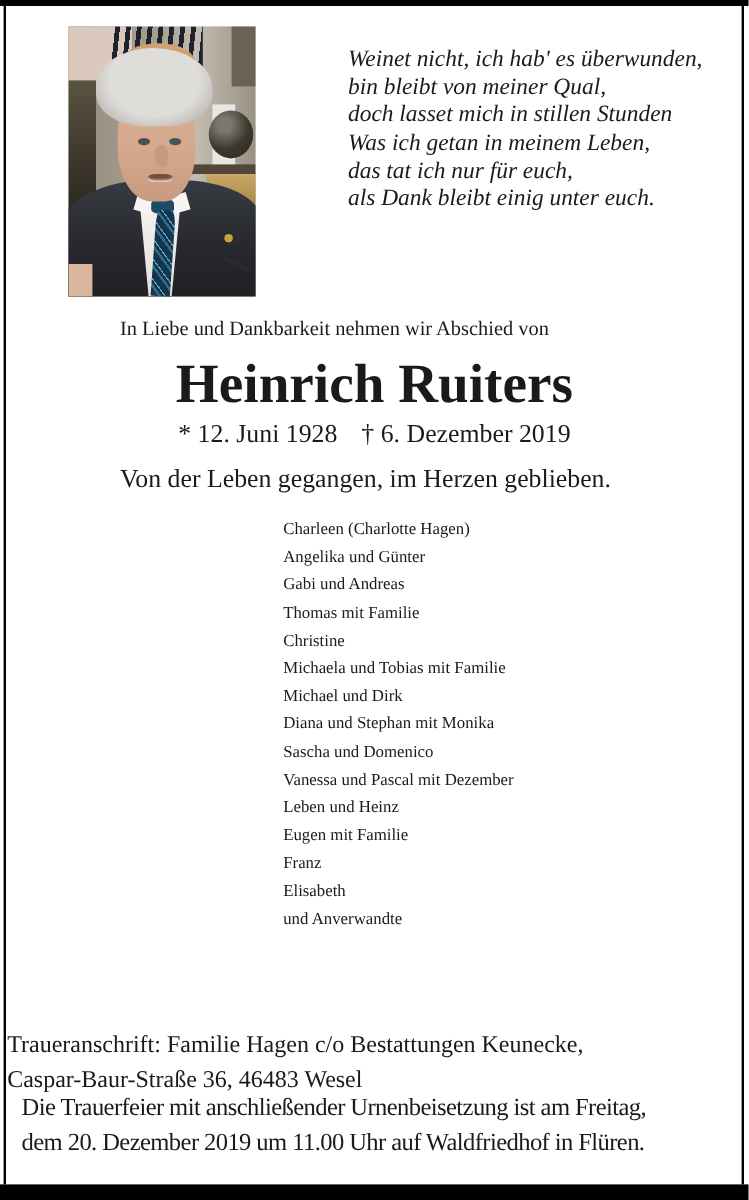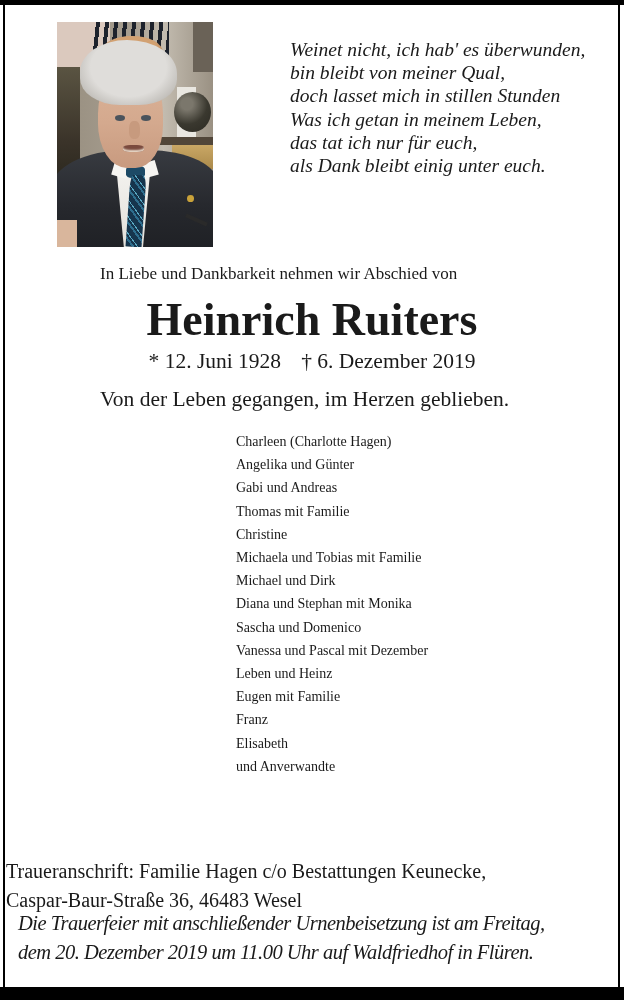--- a/index.html
+++ b/index.html
@@ -78,21 +78,21 @@
   .name    { position: absolute; left: 0; top: 297px; width: 624px; margin: 0;
              text-align: center; font-size: 46px; font-weight: bold; line-height: 1; }
   .dates   { position: absolute; left: 0; top: 349px; width: 624px; text-align: center; font-size: 21.5px; }
   .dates .death-date { margin-left: 20px; }
   .epitaph { position: absolute; left: 100px; top: 387px; font-size: 21.5px; }
   .mourners{ position: absolute; left: 236px; top: 430px; font-size: 14px; line-height: 23.2px;
              white-space: nowrap; }
   .address { position: absolute; left: 6px; top: 830px; font-size: 20px; line-height: 28.5px;
              white-space: nowrap; margin-top: 27px; }
   .funeral { position: absolute; left: 18px; top: 909px; font-size: 20.5px; line-height: 29px;
-             letter-spacing: -0.5px; white-space: nowrap; font-style: italic; }
+             letter-spacing: -0.5px; white-space: nowrap; }
 </style>
 </head>
 <body>
 
 <div class="page">
 
   <div class="frame-top"></div>
   <div class="frame-left"></div>
   <div class="frame-right"></div>
   <div class="frame-bottom"></div>

